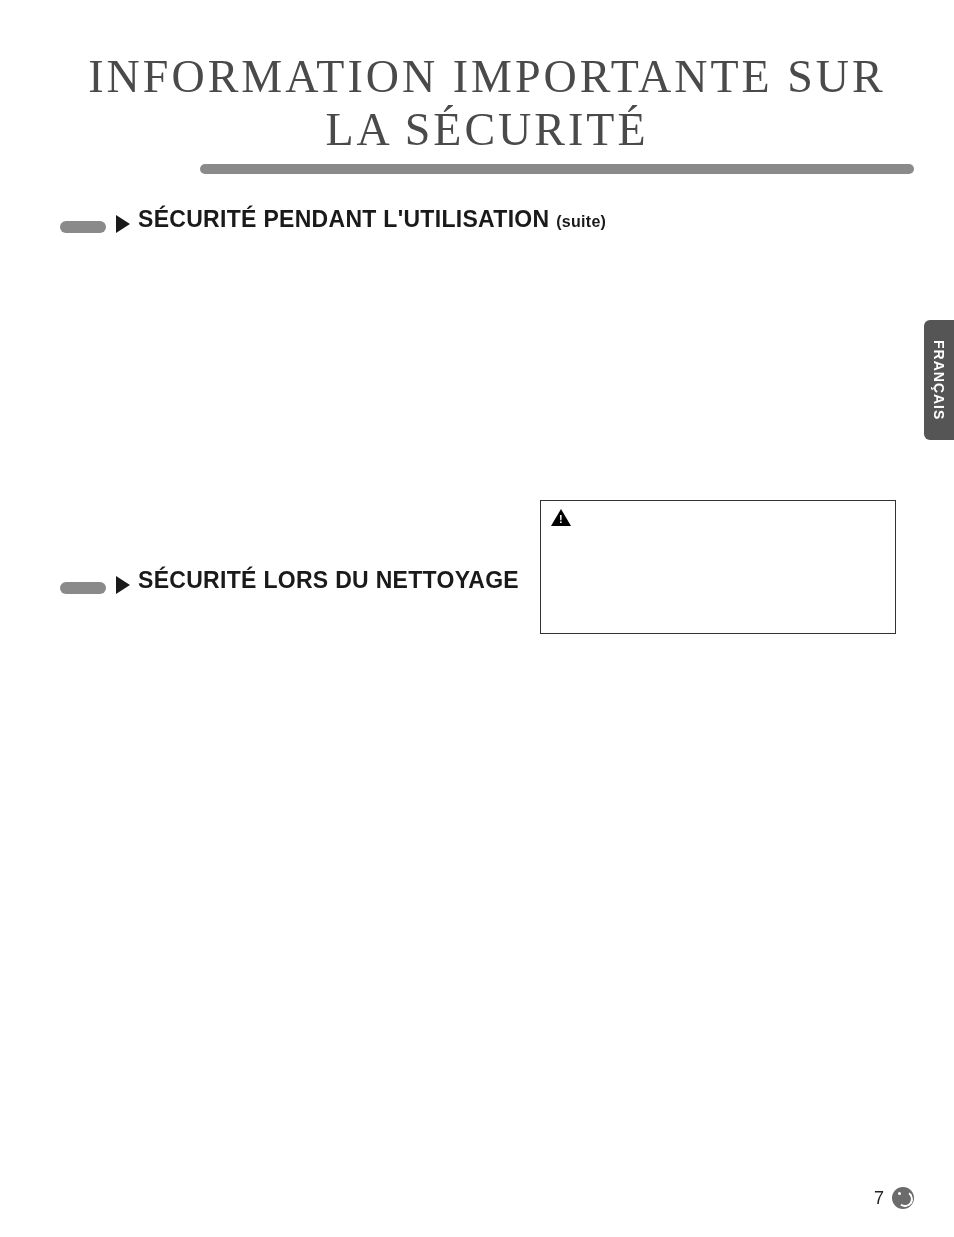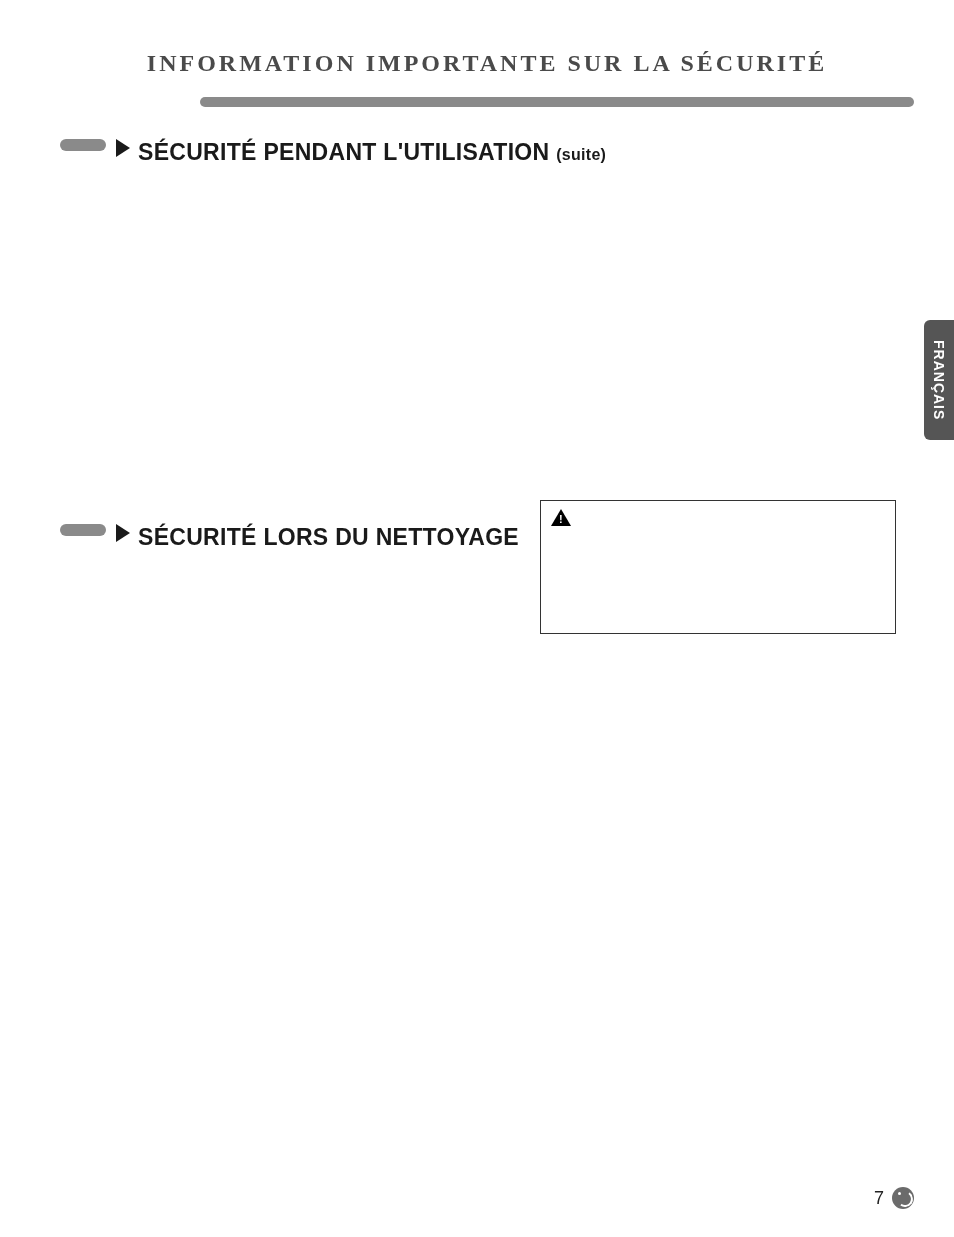--- a/index.html
+++ b/index.html
@@ -14,26 +14,26 @@
   }
   .page {
     position: relative;
     width: 954px;
     height: 1237px;
     padding: 50px 40px 40px 60px;
     box-sizing: border-box;
   }
   .main-title {
     font-family: "Times New Roman", serif;
-    font-size: 24px;
+    font-size: 46px;
     letter-spacing: 3px;
-    font-weight: 700;
+    font-weight: 400;
     color: #4a4a4a;
     text-align: center;
-    margin: 0 0 20px 0;
+    margin: 0 0 8px 0;
   }
   .title-bar-wrap {
     position: relative;
     height: 14px;
     margin: 0 0 28px 0;
   }
   .title-bar {
     position: absolute;
     left: 140px;
     right: 0;
@@ -47,21 +47,21 @@
     font-weight: 900;
     font-size: 27px;
     letter-spacing: 0.5px;
     color: #1a1a1a;
     margin: 0 0 22px 66px;
     line-height: 1.25;
     text-transform: uppercase;
   }
   .section-row {
     display: flex;
-    align-items: flex-start;
+    align-items: flex-end;
     margin: 0 0 12px 0;
   }
   .pill {
     width: 46px;
     height: 12px;
     background: #8a8a8a;
     border-radius: 6px;
     flex: 0 0 46px;
     margin-right: 10px;
   }
@@ -196,21 +196,21 @@
       <span class="suite">(suite)</span>
     </span>
   </div>
 
   <div class="gap-1"></div>
 
   <div class="attention-box">
     <span class="warn-icon"></span>
   </div>
 
-  <div class="section-row" style="margin-top:116px;">
+  <div class="section-row" style="margin-top:92px;">
     <span class="pill"></span>
     <span class="arrow"></span>
     <span class="section-title">SÉCURITÉ LORS DU NETTOYAGE</span>
   </div>
 
   <div class="gap-2"></div>
 
 
   <div class="side-tab">FRANÇAIS</div>
 

